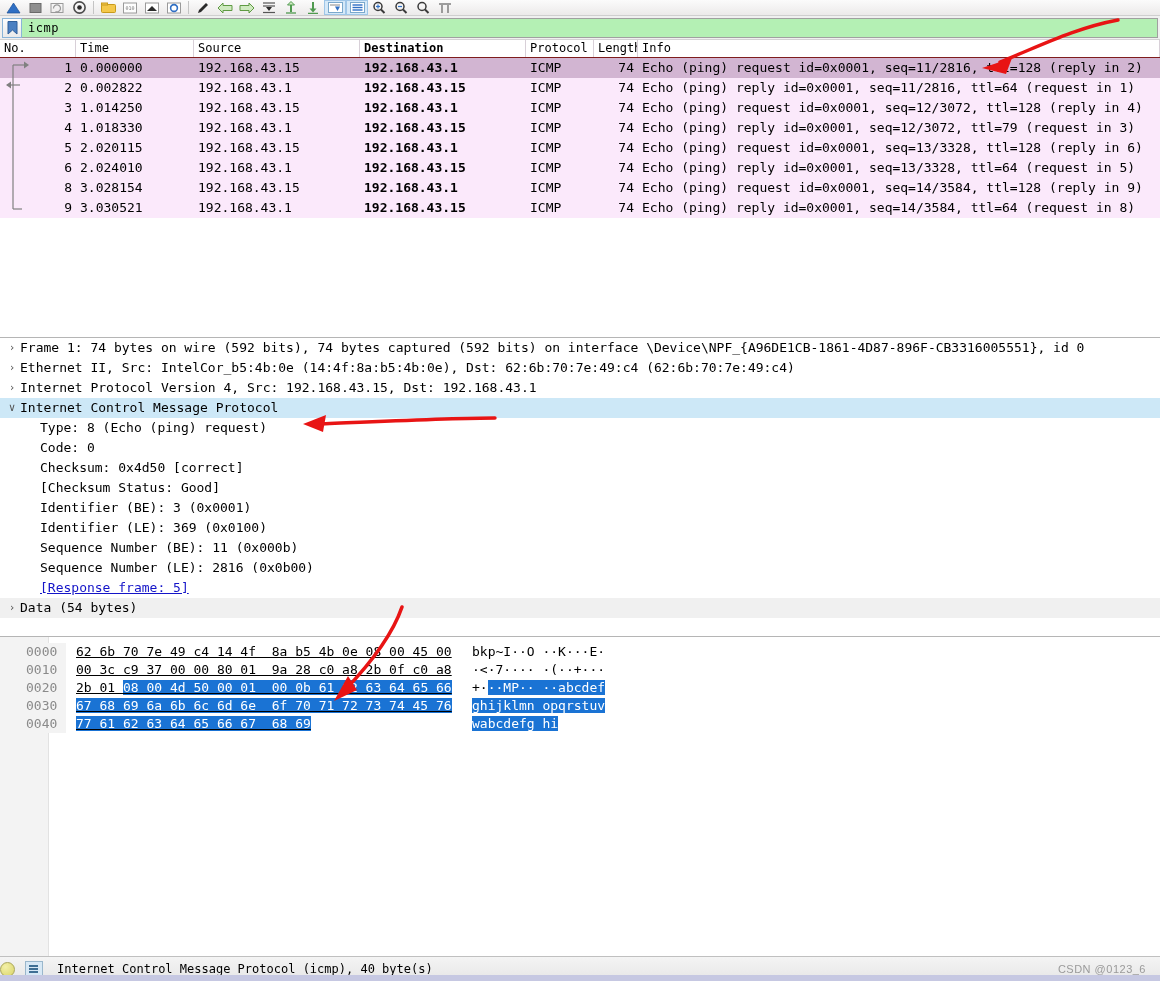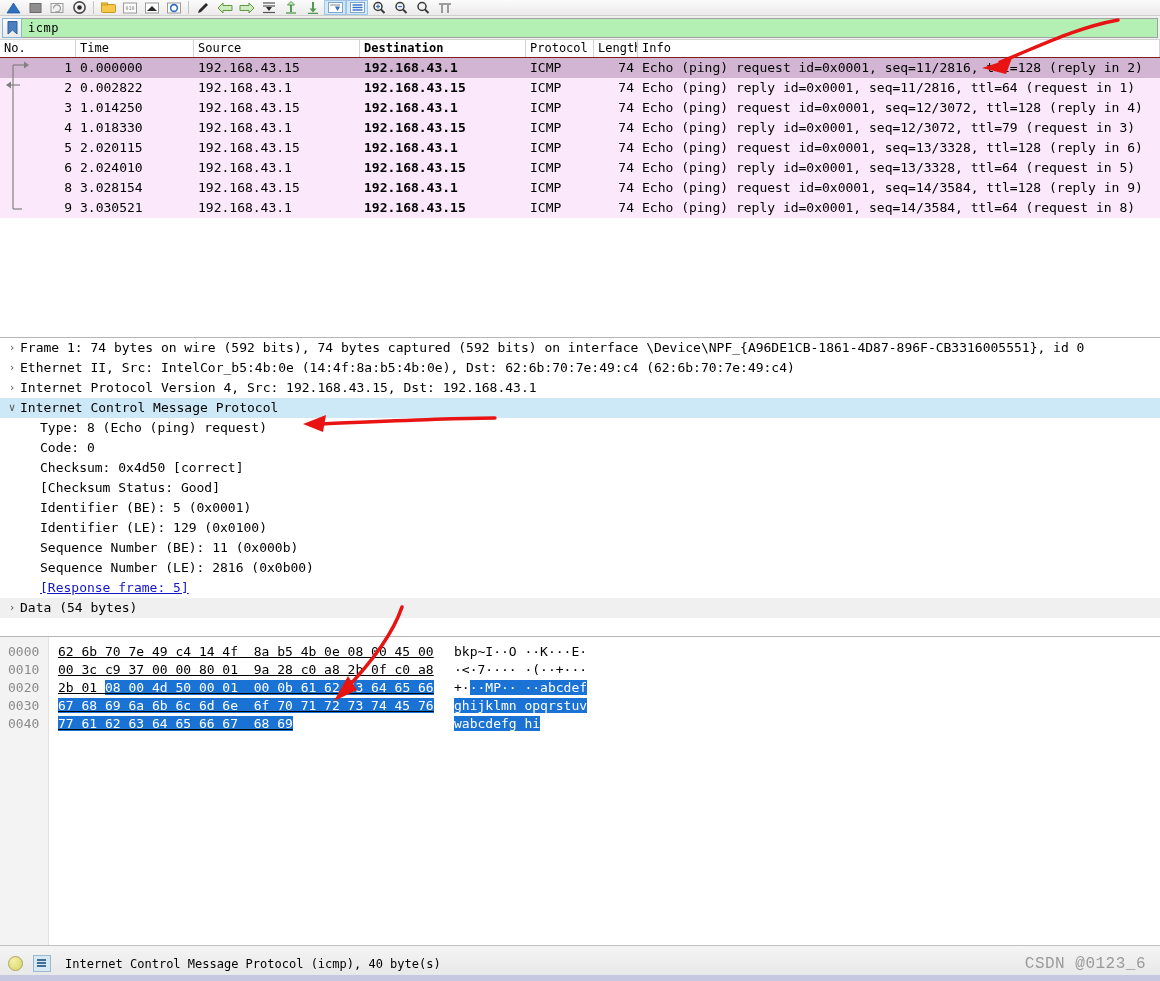--- a/index.html
+++ b/index.html
@@ -160,20 +160,21 @@
     display: flex;
     white-space: pre;
   }
   .hex-off {
     width: 48px;
     color: #8a8a8a;
     padding-left: 8px;
     box-sizing: border-box;
     background: #f3f3f3;
     flex: 0 0 auto;
+    margin-left: 18px;
   }
   .hex-bytes {
     width: 400px;
     padding-left: 10px;
     box-sizing: border-box;
     flex: 0 0 auto;
     color: #000;
     text-decoration: underline;
   }
   .hex-ascii {
@@ -185,27 +186,26 @@
   .hexgutter {
     position: absolute; left: 0; top: 0; bottom: 0;
     width: 48px; background: #f3f3f3;
     border-right: 1px solid #e2e2e2;
   }
   .hex-inner { position: relative; padding-top: 6px; }
 
   
   .statusbar {
     flex: 0 0 auto;
-    height: 36px;
+    height: 25px;
     background: linear-gradient(#f4f4f4, #e6e6e6);
     border-top: 1px solid #c0c0c0;
     display: flex; align-items: center;
     font-family: "DejaVu Sans Mono", monospace;
     font-size: 12px;
-    padding-left: 8px;
     box-sizing: border-box;
     position: relative;
   }
   .status-dot {
     width: 13px; height: 13px; border-radius: 50%;
     background: radial-gradient(circle at 35% 30%, #f3f0a8, #d9d468);
     border: 1px solid #a9a65a;
     flex: 0 0 auto;
   }
   .status-note {
@@ -215,22 +215,22 @@
   }
   .status-note:after {
     content: ""; position: absolute; left: 3px; top: 3px;
     width: 9px; height: 2px; background: #3f6f94;
     box-shadow: 0 3px 0 #3f6f94, 0 6px 0 #3f6f94;
   }
   .status-text { margin-left: 14px; color: #000; }
   .watermark {
     position: absolute; right: 14px; top: 50%;
     transform: translateY(-50%);
-    color: #9a9a9a; font-family: Liberation Mono, monospace;
-    font-size: 16px; letter-spacing: 0.5px;
+    color: #9a9a9a; font-family: Liberation Sans, sans-serif;
+    font-size: 11px; letter-spacing: 0.5px;
   }
   .bottom-strip {
     position: absolute; left: 0; right: 0; bottom: 0;
     height: 6px; background: #c6c8e2;
   }
 
   
   .annot { position: absolute; left: 0; top: 0; width: 1160px; height: 981px; pointer-events: none; z-index: 50; }
 </style>
 </head>
@@ -509,26 +509,26 @@
           <span class="dtext">Checksum: 0x4d50 [correct]</span>
         </div>
         <div class="drow">
           <span class="dindent"></span>
           <span class="twisty blank"></span>
           <span class="dtext">[Checksum Status: Good]</span>
         </div>
         <div class="drow">
           <span class="dindent"></span>
           <span class="twisty blank"></span>
-          <span class="dtext">Identifier (BE): 5 (0x0001)</span>
-        </div>
-        <div class="drow">
-          <span class="dindent"></span>
-          <span class="twisty blank"></span>
-          <span class="dtext">Identifier (LE): 129 (0x0100)</span>
+          <span class="dtext">Identifier (BE): 3 (0x0001)</span>
+        </div>
+        <div class="drow">
+          <span class="dindent"></span>
+          <span class="twisty blank"></span>
+          <span class="dtext">Identifier (LE): 369 (0x0100)</span>
         </div>
         <div class="drow">
           <span class="dindent"></span>
           <span class="twisty blank"></span>
           <span class="dtext">Sequence Number (BE): 11 (0x000b)</span>
         </div>
         <div class="drow">
           <span class="dindent"></span>
           <span class="twisty blank"></span>
           <span class="dtext">Sequence Number (LE): 2816 (0x0b00)</span>

